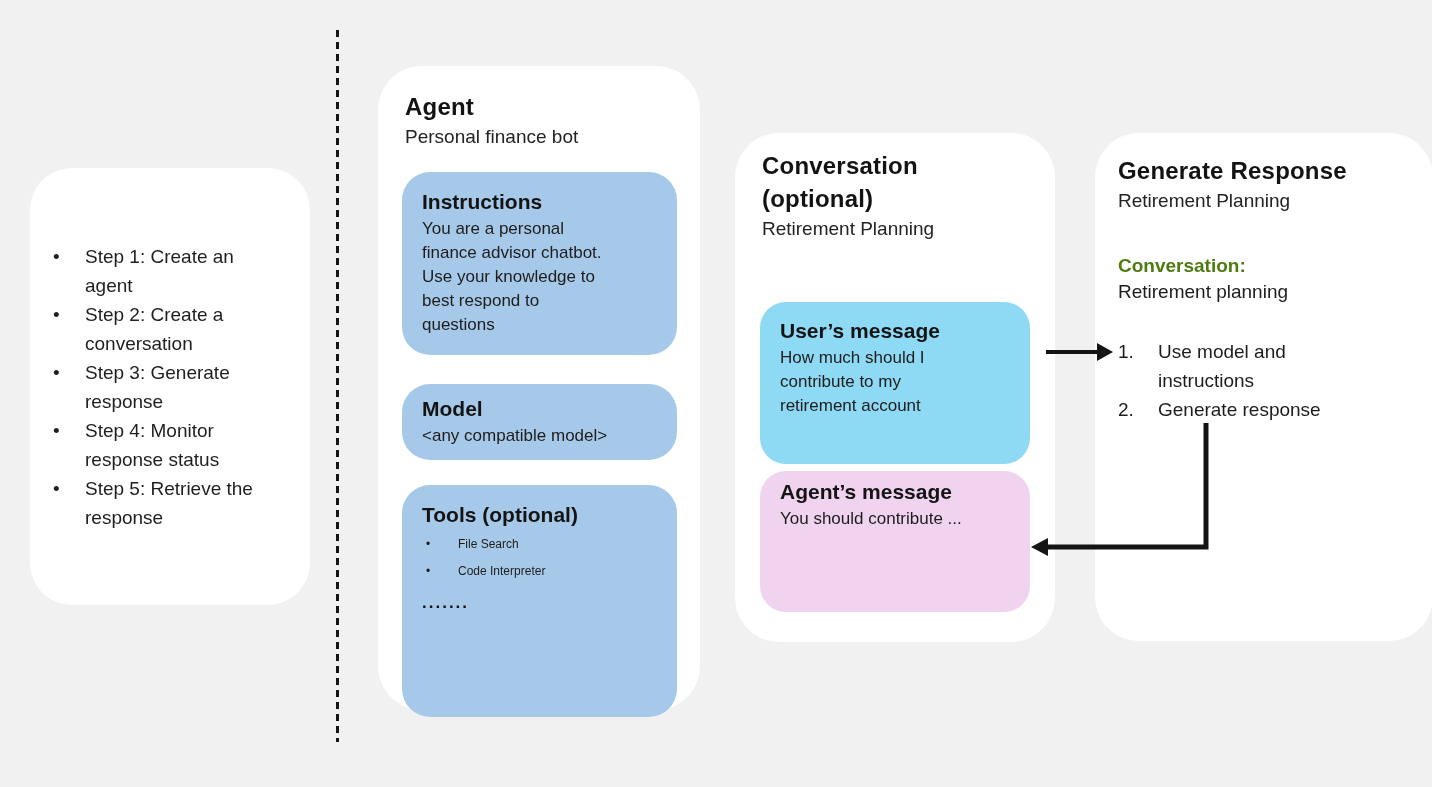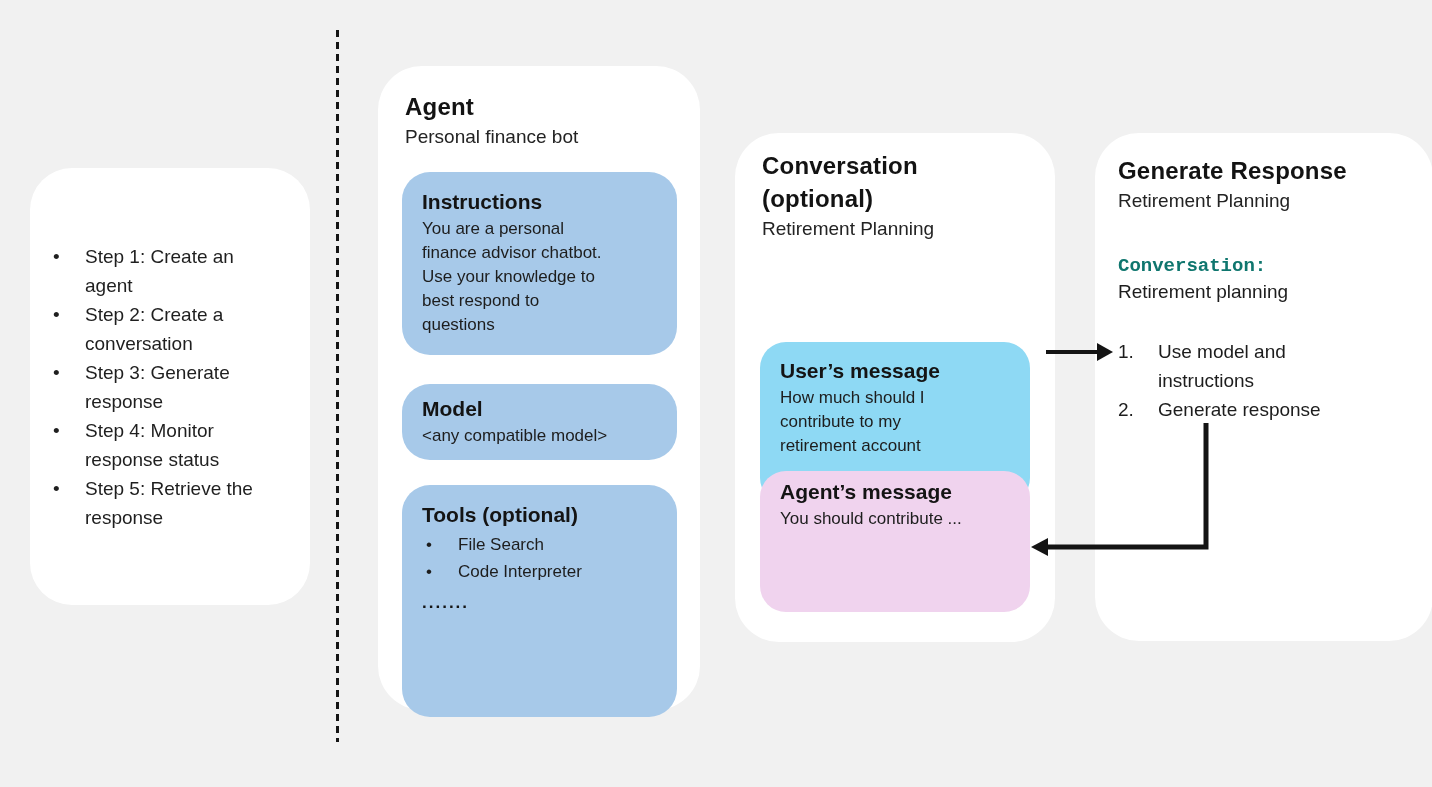--- a/index.html
+++ b/index.html
@@ -41,35 +41,35 @@
     position: absolute; left: 24px; width: 275px;
     background: #a7c9e9; border-radius: 28px;
     padding: 17px 20px; box-sizing: border-box;
   }
   .box-title { font-size: 21px; font-weight: bold; line-height: 26px; color: #141414; margin-bottom: 2px; }
   .box-body { font-size: 17px; line-height: 24px; color: #1d1d1d; }
   #instructions-box { top: 106px; height: 183px; }
   #model-box { top: 318px; height: 76px; padding-top: 12px; }
   #tools-box { top: 419px; height: 232px; }
   ul.tools { list-style: none; margin: 3px 0 0 0; padding: 0; }
-  li.tool { position: relative; padding-left: 36px; font-size: 17px; line-height: 27px; color: #1d1d1d; }
+  li.tool { position: relative; padding-left: 36px; font-size: 12px; line-height: 27px; color: #1d1d1d; }
   li.tool::before { content: "\2022"; position: absolute; left: 4px; top: 0; }
   .tools-more { font-size: 17px; line-height: 24px; font-weight: bold; letter-spacing: 2px; margin-top: 6px; color: #141414; }
   
   #conversation-card { left: 735px; top: 133px; width: 320px; height: 509px; }
   #conversation-card .card-head { left: 27px; top: 16px; }
   .msgbox { position: absolute; left: 25px; width: 270px; border-radius: 26px;
     padding: 16px 20px; box-sizing: border-box; }
-  #user-msg-box { top: 169px; height: 162px; background: #8ed9f4; margin-top: 40px; }
+  #user-msg-box { top: 169px; height: 162px; background: #8ed9f4; }
   #agent-msg-box { top: 338px; height: 141px; background: #f0d3ee; padding-top: 8px; }
   
   #generate-card { left: 1095px; top: 133px; width: 338px; height: 508px; }
   #generate-card .card-head { left: 23px; top: 21px; }
   #conversation-ref { position: absolute; left: 23px; top: 120px; font-size: 19px; line-height: 26px; color: #1d1d1d; }
-  .conv-label { font-weight: bold; color: #0f766e; font-family: Liberation Mono, monospace; }
+  .conv-label { font-weight: bold; color: #4d7c0f; }
   ol.gen-steps { position: absolute; left: 23px; top: 204px; margin: 0; padding: 0;
     list-style: none; counter-reset: genstep; }
   li.gen-step { position: relative; counter-increment: genstep; padding-left: 40px;
     font-size: 19px; line-height: 29px; color: #1d1d1d; }
   li.gen-step::before { content: counter(genstep) "."; position: absolute; left: 0; top: 0; }
   
   #arrows { position: absolute; left: 0; top: 0; pointer-events: none; }
 </style>
 </head>
 <body>

